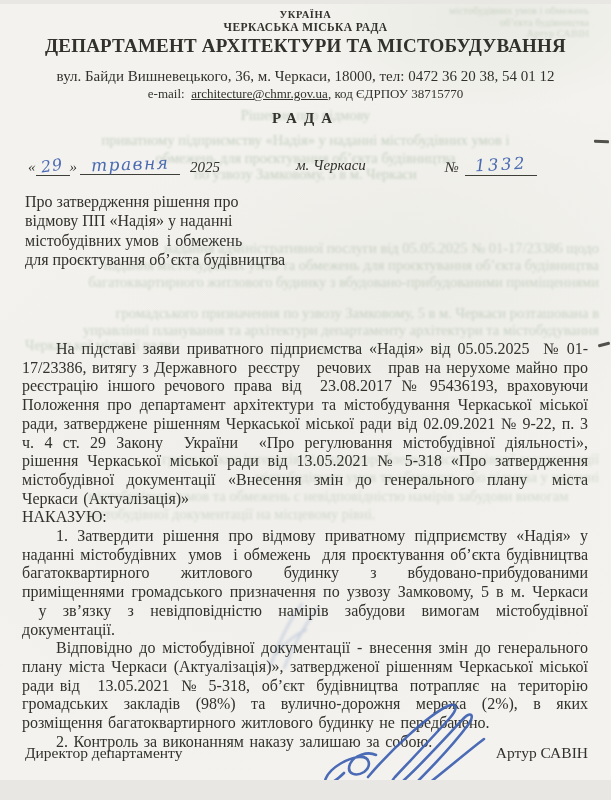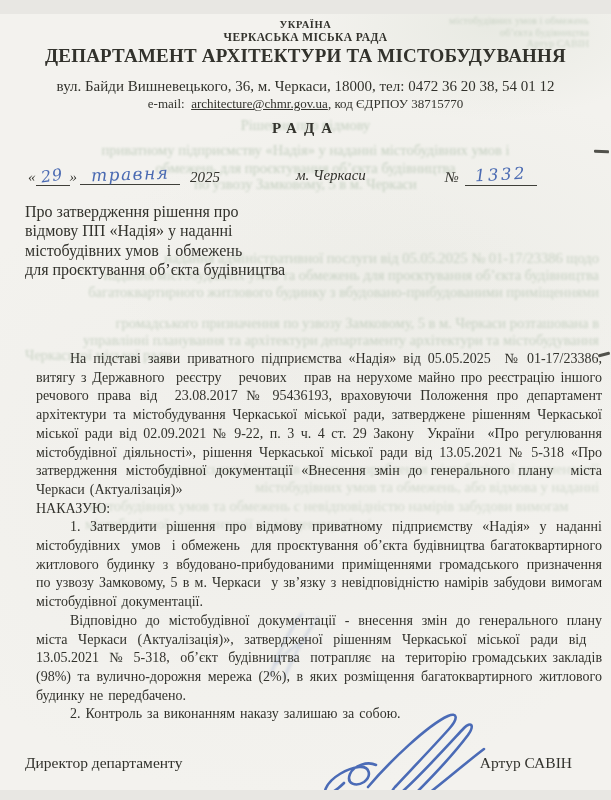--- a/index.html
+++ b/index.html
@@ -1,17 +1,17 @@
 <!DOCTYPE html>
 <html lang="uk"><head>
 <meta charset="utf-8">
 <style>
   html,body{margin:0;padding:0;background:#e8e7e3;}
   .page{
-    position:relative;width:611px;height:776px;margin:14px auto;overflow:hidden;
+    position:relative;width:611px;height:776px;margin:4px auto;overflow:hidden;
     background:
       radial-gradient(ellipse 260px 130px at 80% 2%, rgba(196,206,188,.22), transparent 70%),
       radial-gradient(ellipse 420px 260px at 70% 34%, rgba(203,209,196,.14), transparent 75%),
       radial-gradient(ellipse 500px 400px at 45% 60%, rgba(214,213,207,.12), transparent 80%),
       #f3f2ee;
     font-family:"Liberation Serif","DejaVu Serif",serif;color:#32322c;
   }
   
   .hdr{position:absolute;top:5px;left:0;width:100%;text-align:center;}
   .hdr-country{font-size:10.5px;font-weight:bold;letter-spacing:.6px;}
@@ -33,27 +33,27 @@
   .hand-day{font-size:16px;letter-spacing:1px;transform:rotate(-8deg) translateY(-1px);}
   .hand-month{font-size:17px;letter-spacing:1.5px;transform:rotate(-2deg) translateY(-2px);}
   .hand-num{font-size:16.5px;letter-spacing:2.5px;transform:rotate(-3deg) translateY(-2px);}
   .date-year{margin-left:10px;}
   .date-city{position:absolute;left:268px;top:1px;}
   .date-num{position:absolute;left:417px;top:1px;}
   
   .subject{position:absolute;top:188px;left:25px;width:320px;
            font-size:16px;line-height:19.3px;}
   
-  .body-text{position:absolute;top:336px;left:36px;width:566px;
-             font-size:14px;line-height:18.7px;text-align:justify;word-spacing:1.5px;font-family:Liberation Serif, serif;}
+  .body-text{position:absolute;top:336px;left:22px;width:566px;
+             font-size:16px;line-height:18.7px;text-align:justify;word-spacing:1.5px;font-family:Liberation Serif, serif;}
   .body-text p{margin:0;text-indent:34px;}
   .body-text p.noindent{text-indent:0;}
   
   .sign-row{position:absolute;top:740px;left:25px;width:563px;font-size:15.5px;}
-  .sign-name{position:absolute;right:16px;top:0;text-align:center;}
+  .sign-name{position:absolute;right:0;top:0;text-align:center;}
   .autograph{position:absolute;left:318px;top:699px;}
   
   .ghost{position:absolute;color:#9db29a;filter:blur(1.1px);font-size:14.5px;pointer-events:none;}
   .g-center{left:0;width:100%;text-align:center;}
   .g-right{right:12px;text-align:right;}
   .g-tr{top:1px;right:22px;width:230px;text-align:right;font-size:10.5px;
         line-height:11.5px;opacity:.42;filter:blur(1.3px);}
   .g-dec{opacity:.52;}
   .g-app{opacity:.48;}
   .g-con{opacity:.38;}

